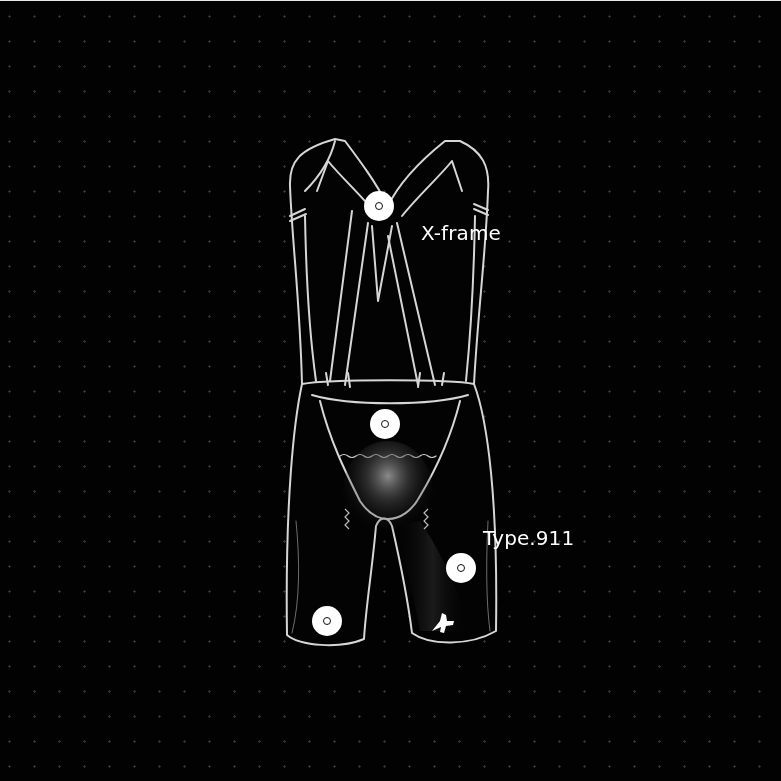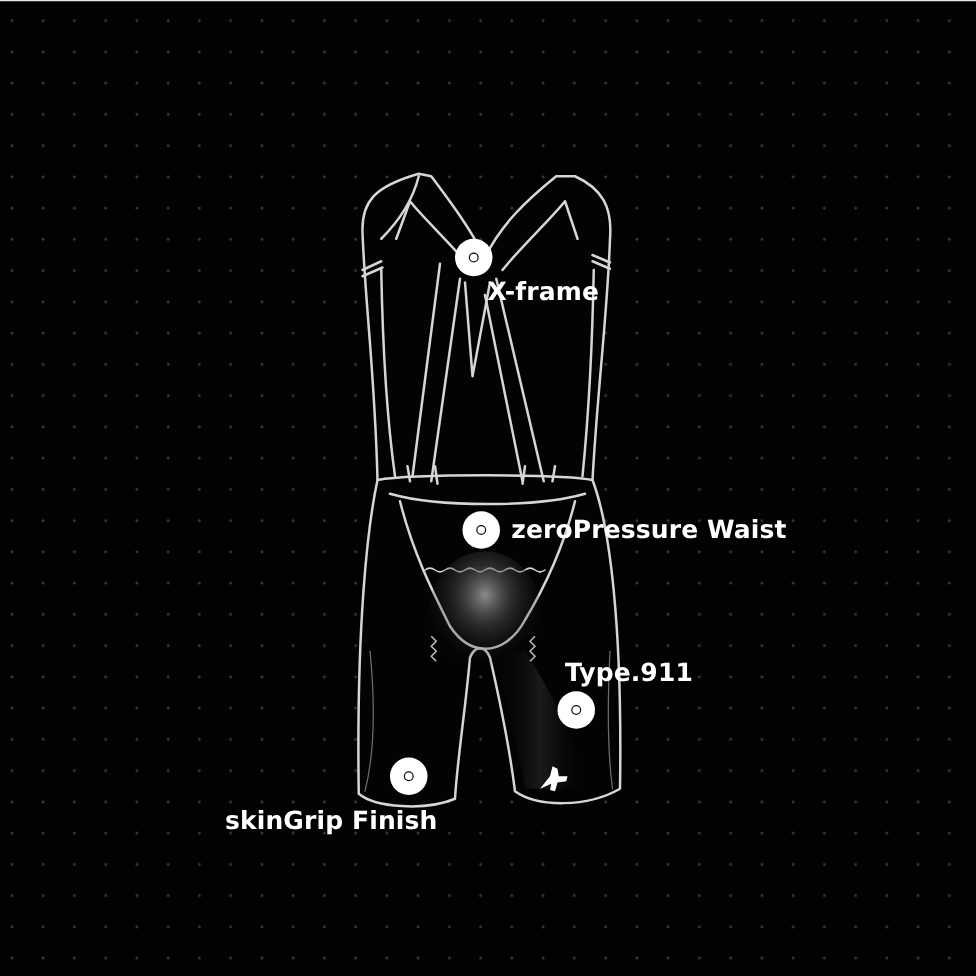--- a/index.html
+++ b/index.html
@@ -18,22 +18,22 @@
     position:absolute; width:30px; height:30px; border-radius:50%;
     background:#fff; cursor:pointer;
     transform:translate(-50%,-50%);
   }
   .hotspot::after {
     content:""; position:absolute; left:50%; top:50%;
     width:6px; height:6px; margin:-4px 0 0 -4px;
     border:1.2px solid #111; border-radius:50%;
   }
   .label {
-    position:absolute; color:#fff; font-weight:bold; font-size:20px;
-    letter-spacing:0.1px; white-space:nowrap; line-height:1;
+    position:absolute; color:#fff; font-weight:normal; font-size:20px;
+    letter-spacing:0.1px; white-space:nowrap; line-height:1;padding-left:31px;
   }
 </style>
 </head>
 <body>
 
 <div class="stage">
 
   <svg class="garment" width="781" height="781" viewBox="0 0 781 781">
     <defs>
       <radialGradient id="glow" cx="0.5" cy="0.35" r="0.6">
@@ -88,20 +88,18 @@
 
     <g fill="#fff">
       <path d="M432 630 L440 620 L442 612 L446 614 L447 620 L454 620 L453 624 L446 625 L444 632 L440 631 L441 626 Z"></path>
     </g>
   </svg>
 
   <div class="hotspot" style="left:379px;top:205px;"></div>
   <div class="label" style="left:390px;top:222px;">X-frame</div>
 
   <div class="hotspot" style="left:385px;top:423px;"></div>
-  <div class="label" style="left:409px;top:412px;">zeroPressure Waist</div>
 
   <div class="label" style="left:409px;top:527px;margin-left:43px;">Type.911</div>
   <div class="hotspot" style="left:461px;top:567px;"></div>
 
   <div class="hotspot" style="left:327px;top:620px;"></div>
-  <div class="label" style="left:180px;top:645px;">skinGrip Finish</div>
 </div>
 
 </body></html>

